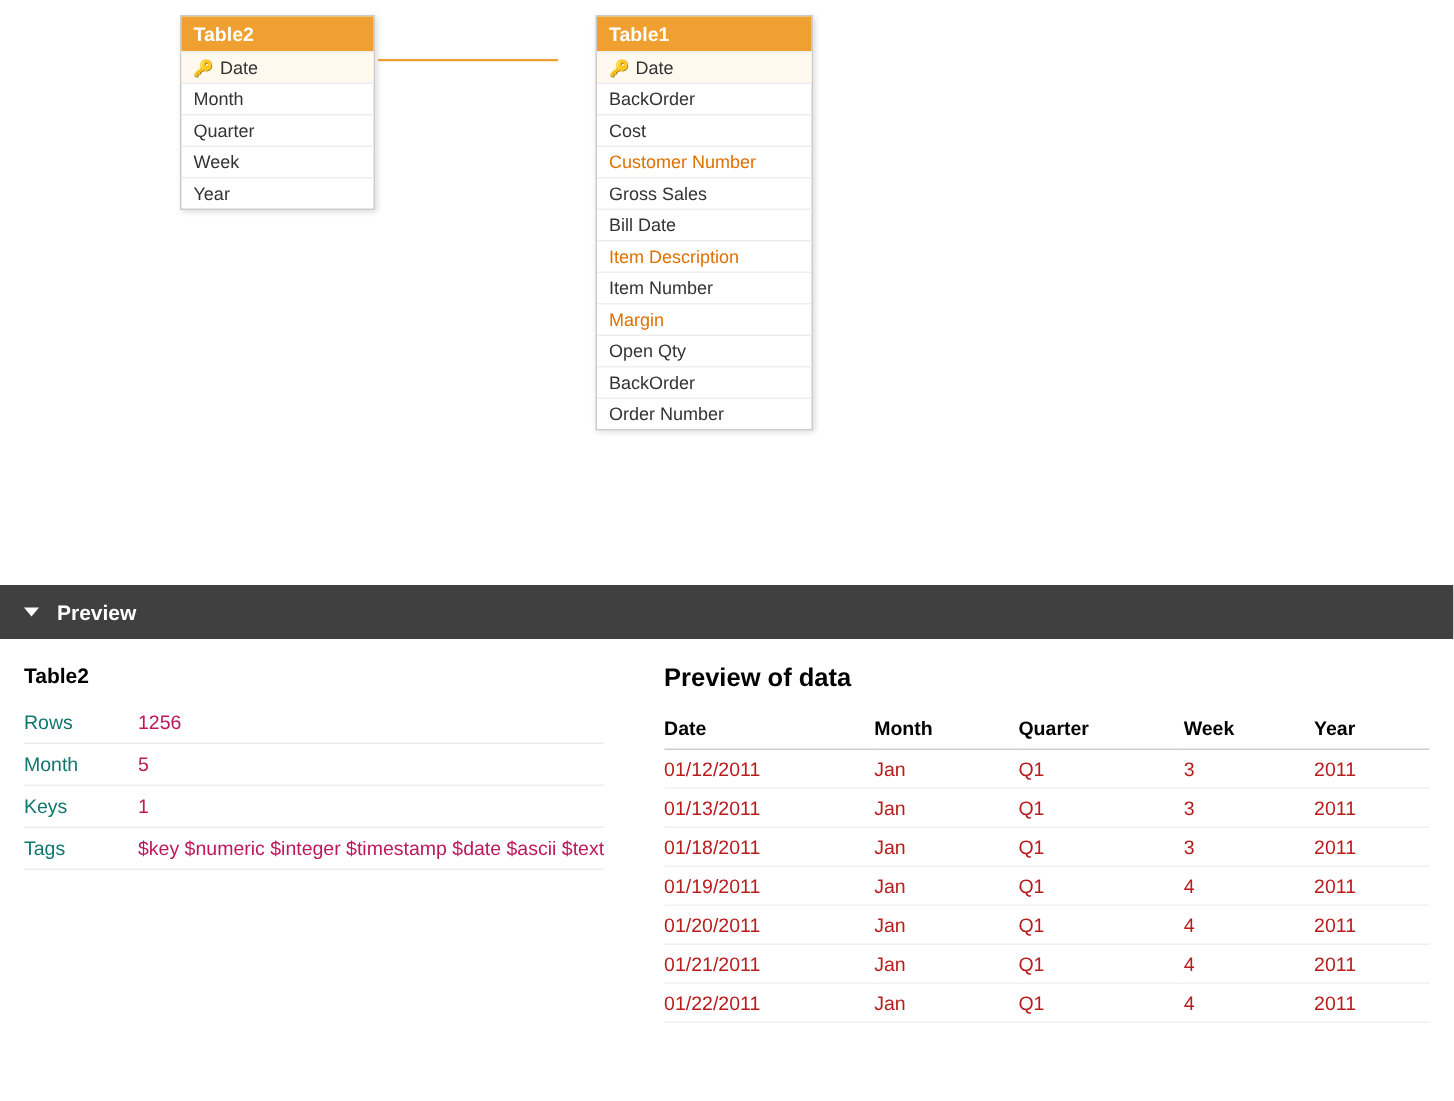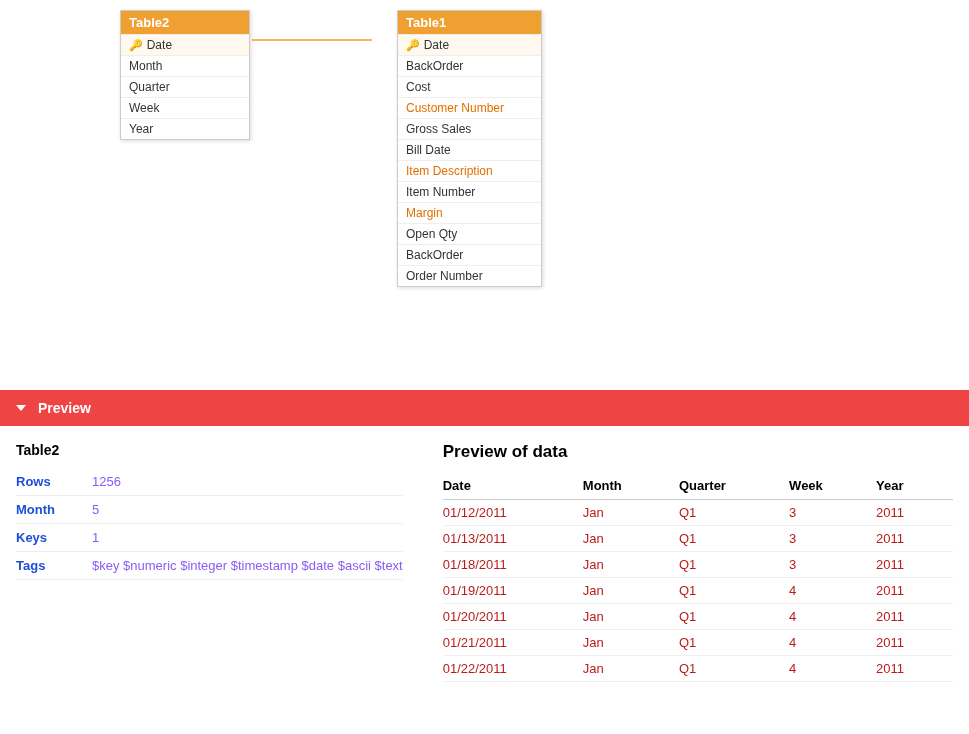--- a/index.html
+++ b/index.html
@@ -70,21 +70,21 @@
       position: absolute;
       top: 0;
       left: 0;
       width: 100%;
       height: 100%;
       pointer-events: none;
     }
 
     
     .preview-header {
-      background: #ef4444;
+      background: #404040;
       color: #fff;
       padding: 10px 16px;
       font-size: 14px;
       font-weight: bold;
       display: flex;
       align-items: center;
       gap: 8px;
     }
 
     .preview-body {
@@ -104,27 +104,27 @@
     }
 
     .meta-row {
       display: flex;
       padding: 6px 0;
       border-bottom: 1px solid #eee;
       gap: 16px;
     }
 
     .meta-label {
-      color: #1d4ed8;
-      font-weight: bold;
+      color: #0f766e;
+      font-weight: normal;
       width: 60px;
     }
 
     .meta-value {
-      color: #8b5cf6;
+      color: #be185d;
     }
 
     .data-preview {
       flex: 1;
     }
 
     .data-preview h3 {
       font-size: 17px;
       font-weight: bold;
       margin-bottom: 10px;

